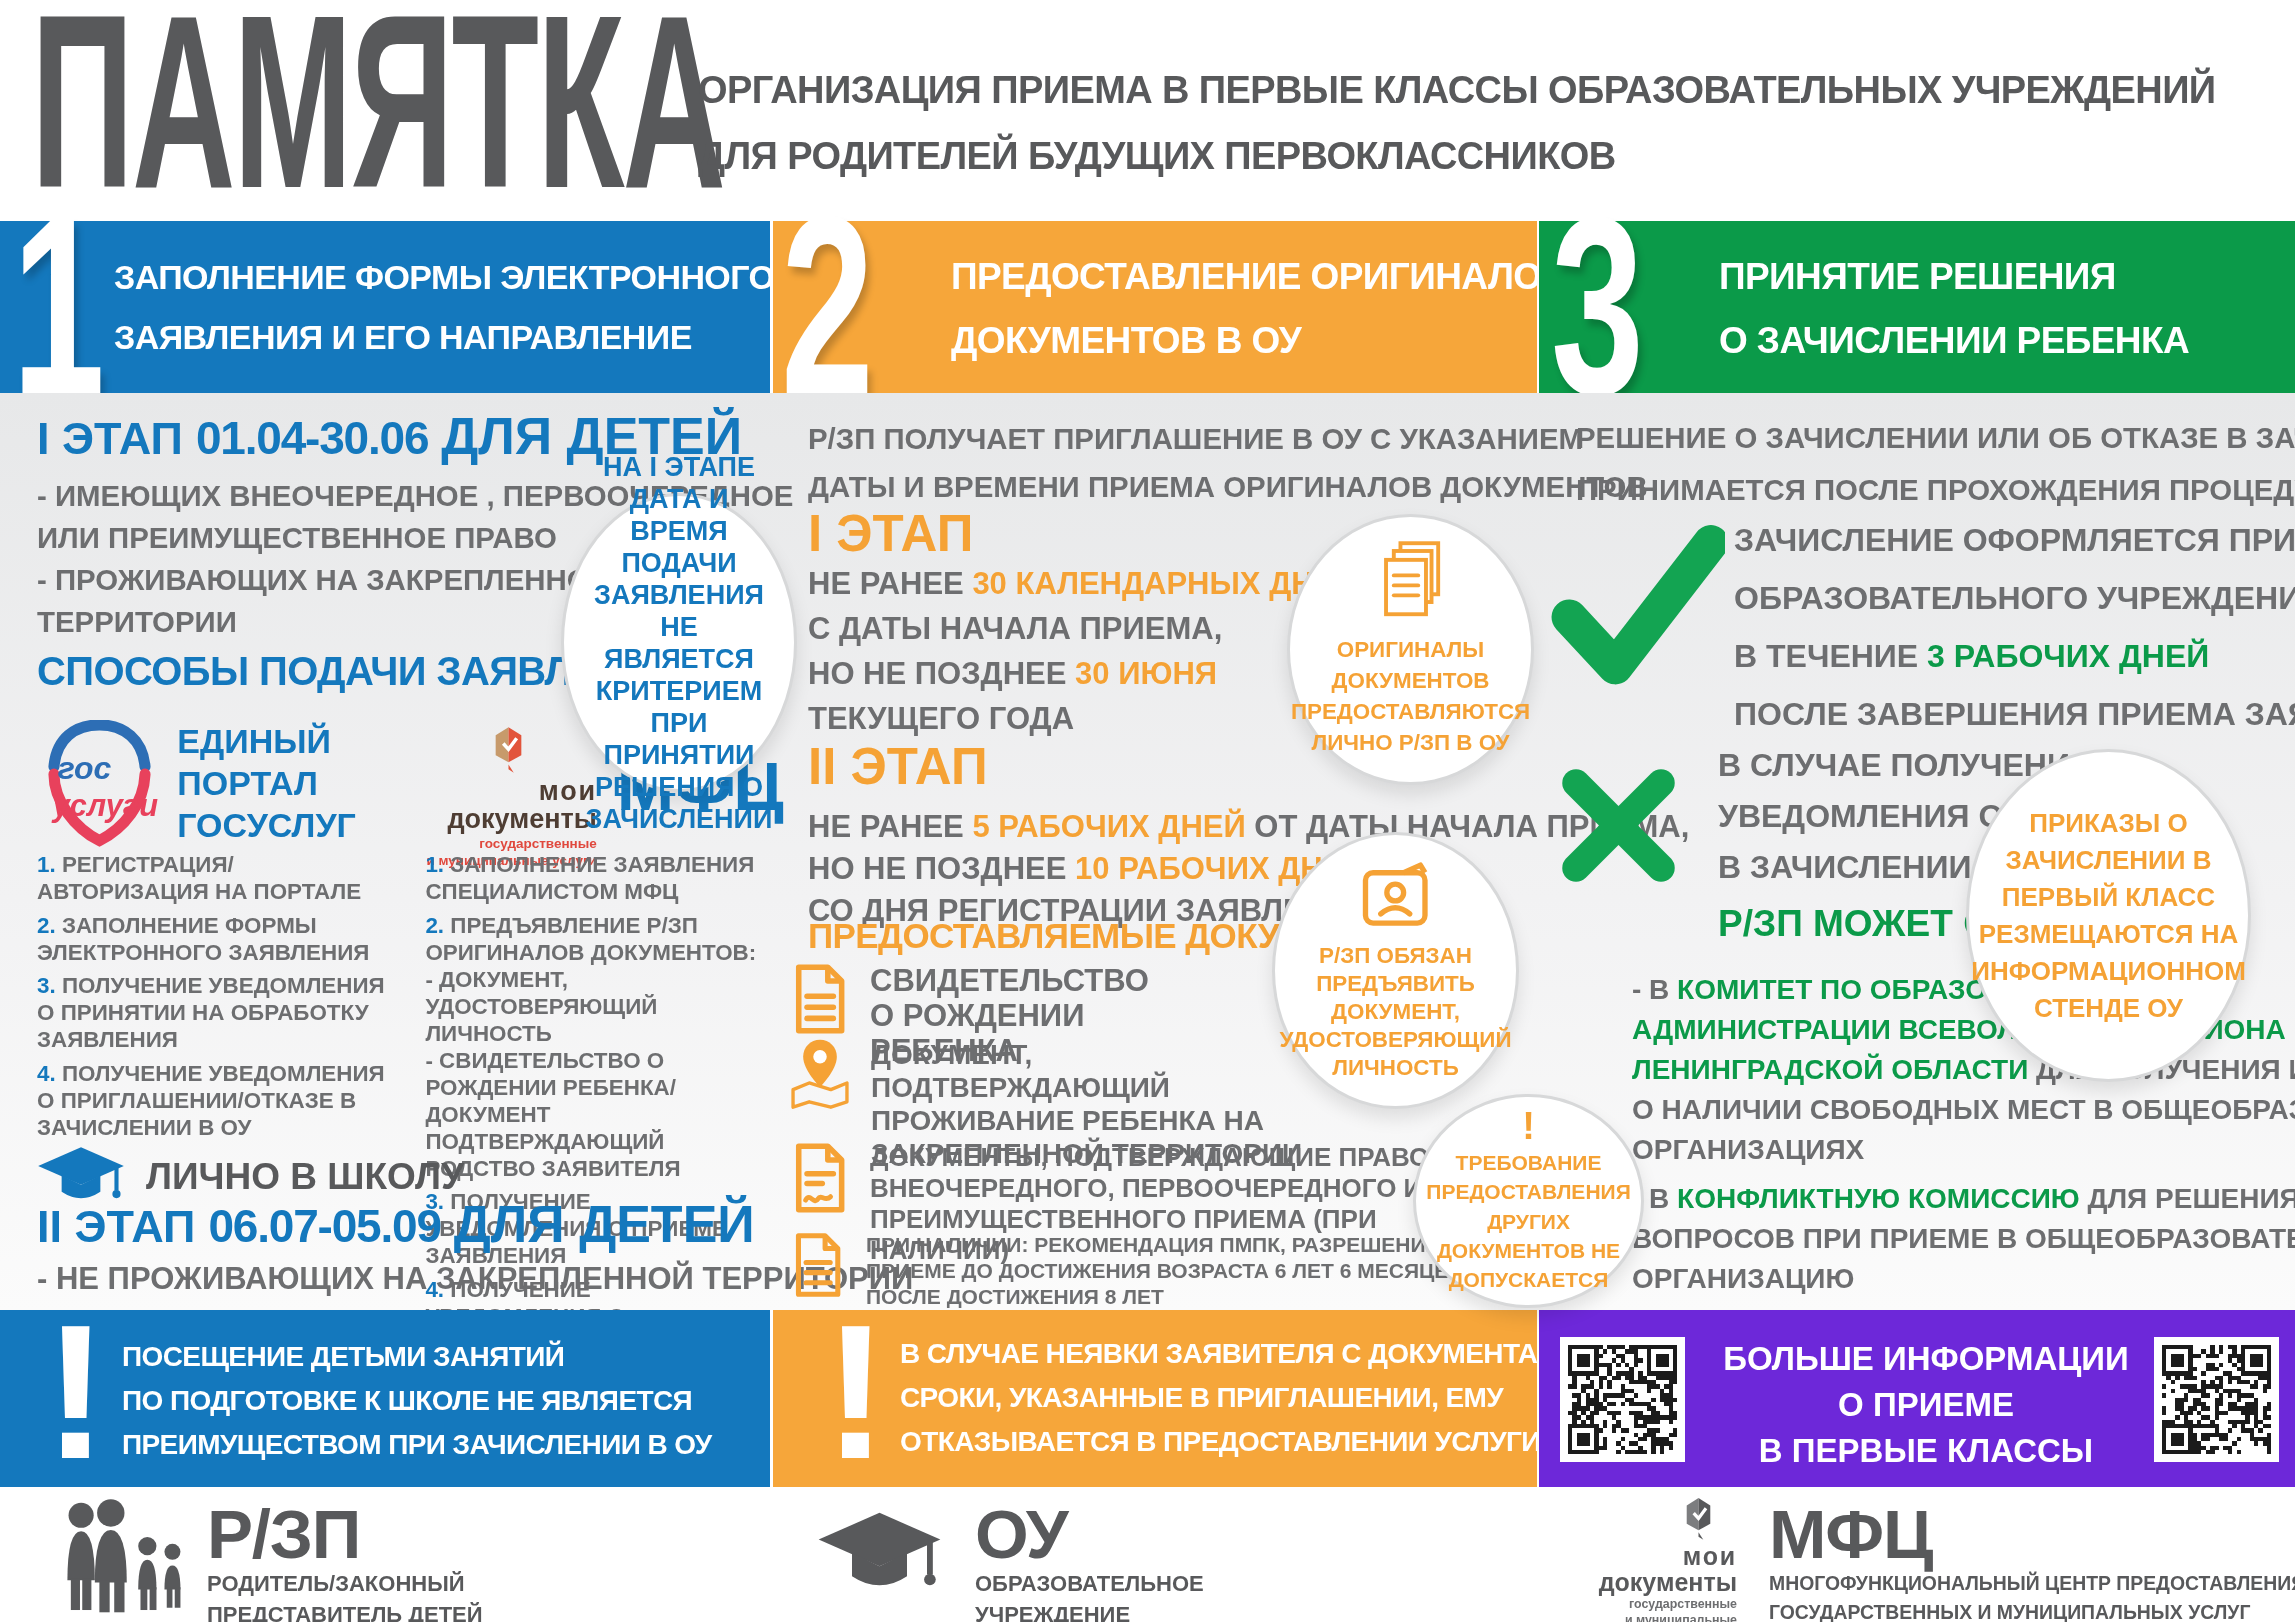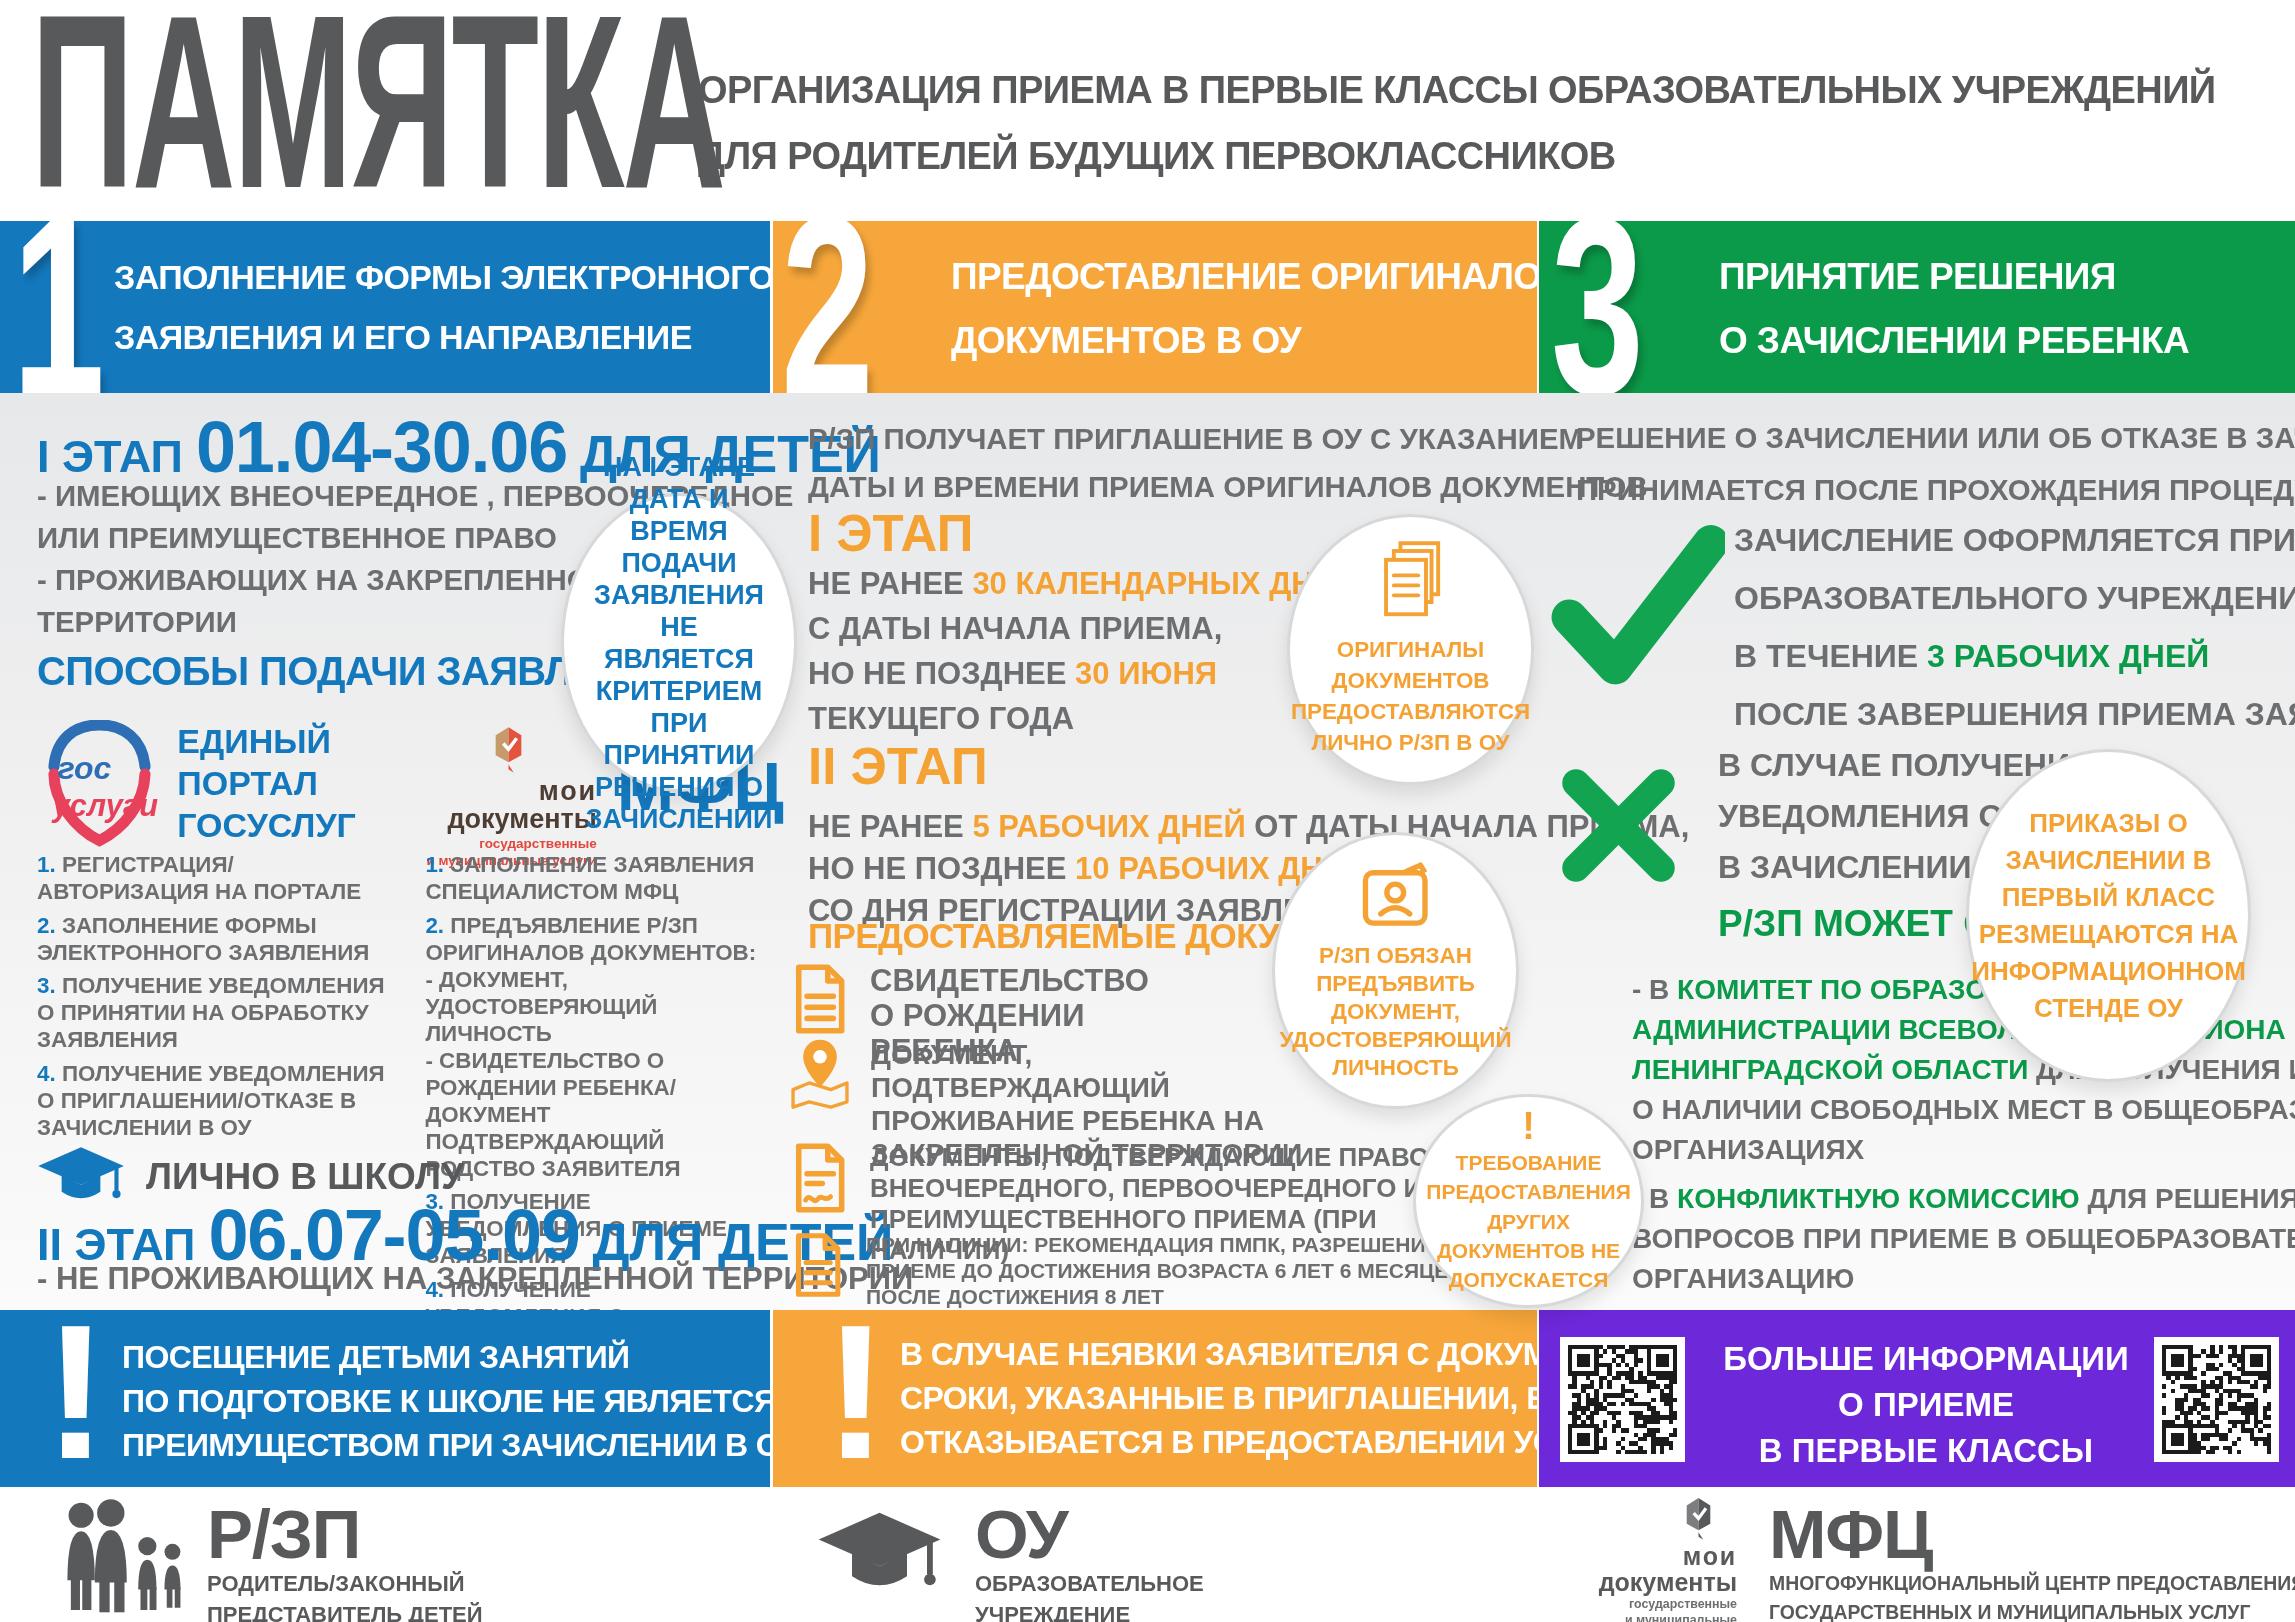--- a/index.html
+++ b/index.html
@@ -23,21 +23,21 @@
   .hdr1 .hdrtitle{left:114px;top:26px;font-size:34px;line-height:60px}
   .hdr2 .hdrtitle{left:178px;top:23.6px;font-size:37px;line-height:64px}
   .hdr3 .hdrtitle{left:180px;top:23.6px;font-size:37px;line-height:64px}
   
   .content{left:0;top:393px;width:2295px;height:917px;
            background:linear-gradient(180deg,#e7e8e9 0%,#f2f2f3 55%,#fbfbfb 100%)}.org{color:#f5a235}
   .note-circle{position:absolute;background:#fff;border:3.5px solid #d7d8d9;border-radius:50%;
         display:flex;flex-direction:column;align-items:center;justify-content:center;gap:10.6px;
         text-align:center;box-shadow:0 9.4px 17.7px rgba(0,0,0,.10);z-index:5}
   .stage-line{position:absolute;display:flex;align-items:baseline;gap:13px;color:#1478bd;white-space:nowrap}
-  .stage-label{font-size:45px}.stage-dates{font-size:72px;letter-spacing:-1.2px}.stage-for{font-size:52px}
+  .stage-label{font-size:45px}.stage-dates{font-size:46px;letter-spacing:-1.2px}.stage-for{font-size:52px}
   
   .c1-bullets{left:37px;top:475px;font-size:29.4px;line-height:42px;color:#6d6e70;white-space:nowrap}
   .c1-circle{left:561px;top:493px;width:236px;height:299px;font-size:27px;line-height:32px;color:#1478bd;padding:33px 17.7px}
   .c1-ways{left:37px;top:649px;font-size:40px;color:#1478bd;letter-spacing:-0.6px}
   .c1-logos{left:37px;top:720px;display:flex;align-items:flex-start}
   .gos-logo{width:125px;height:128px;flex:0 0 auto}
   .gos-text{margin-left:15.3px;font-size:34px;line-height:42px;color:#1478bd}
   .md-block{margin-left:64px;width:177px;text-align:right;margin-top:5.9px}
   .md-icon{display:block;margin:0 auto 3.5px auto;width:37px;height:49px}
   .md-w1{font-size:27px;line-height:27px;color:#4e3d33;letter-spacing:1.8px}
@@ -50,21 +50,21 @@
   .num{color:#1478bd}
   .c1-person{left:37px;top:1146px;display:flex;align-items:center;gap:21px;color:#58595b;font-size:37px}
   .cap-icon{width:88px;height:61px}
   .c1-s2bullet{left:37px;top:1261px;font-size:31px;color:#6d6e70;white-space:nowrap}
   
   .bar{position:absolute;top:1310px;height:177px;color:#fff;overflow:visible}
   .bar1{left:0;width:770px;background:#1478bd}
   .bar2{left:773px;width:764px;background:#f6a63a}
   .bar3{left:1539px;width:756px;background:#6d28d9}
   .bang{position:absolute;left:44px;top:-14px;font-size:191px;line-height:191px;color:#fff}
-  .bartext{position:absolute;left:122px;top:25px;font-size:32px;line-height:44px;letter-spacing:-0.6px;white-space:nowrap}
+  .bartext{position:absolute;left:122px;top:25px;font-size:28px;line-height:44px;letter-spacing:-0.6px;white-space:nowrap}
   .bar2 .bang{left:51px}
   .bar2 .bartext{left:127px;top:22.4px}
   .qr{position:absolute;top:27px;width:125px;height:125px;background:#fff;padding:7.7px}
   .qr svg{width:100%;height:100%;display:block}
   .qr1{left:21px}.qr2{left:615px}
   .bartext3{position:absolute;left:174px;width:426px;top:26px;text-align:center;font-size:33px;line-height:46px}
   
   .c2-intro{left:808px;top:415px;font-size:29.4px;line-height:48px;color:#6d6e70;white-space:nowrap}
   .c2-et{position:absolute;font-size:51px;color:#f5a235}
   .c2-et1{left:808px;top:504px}

